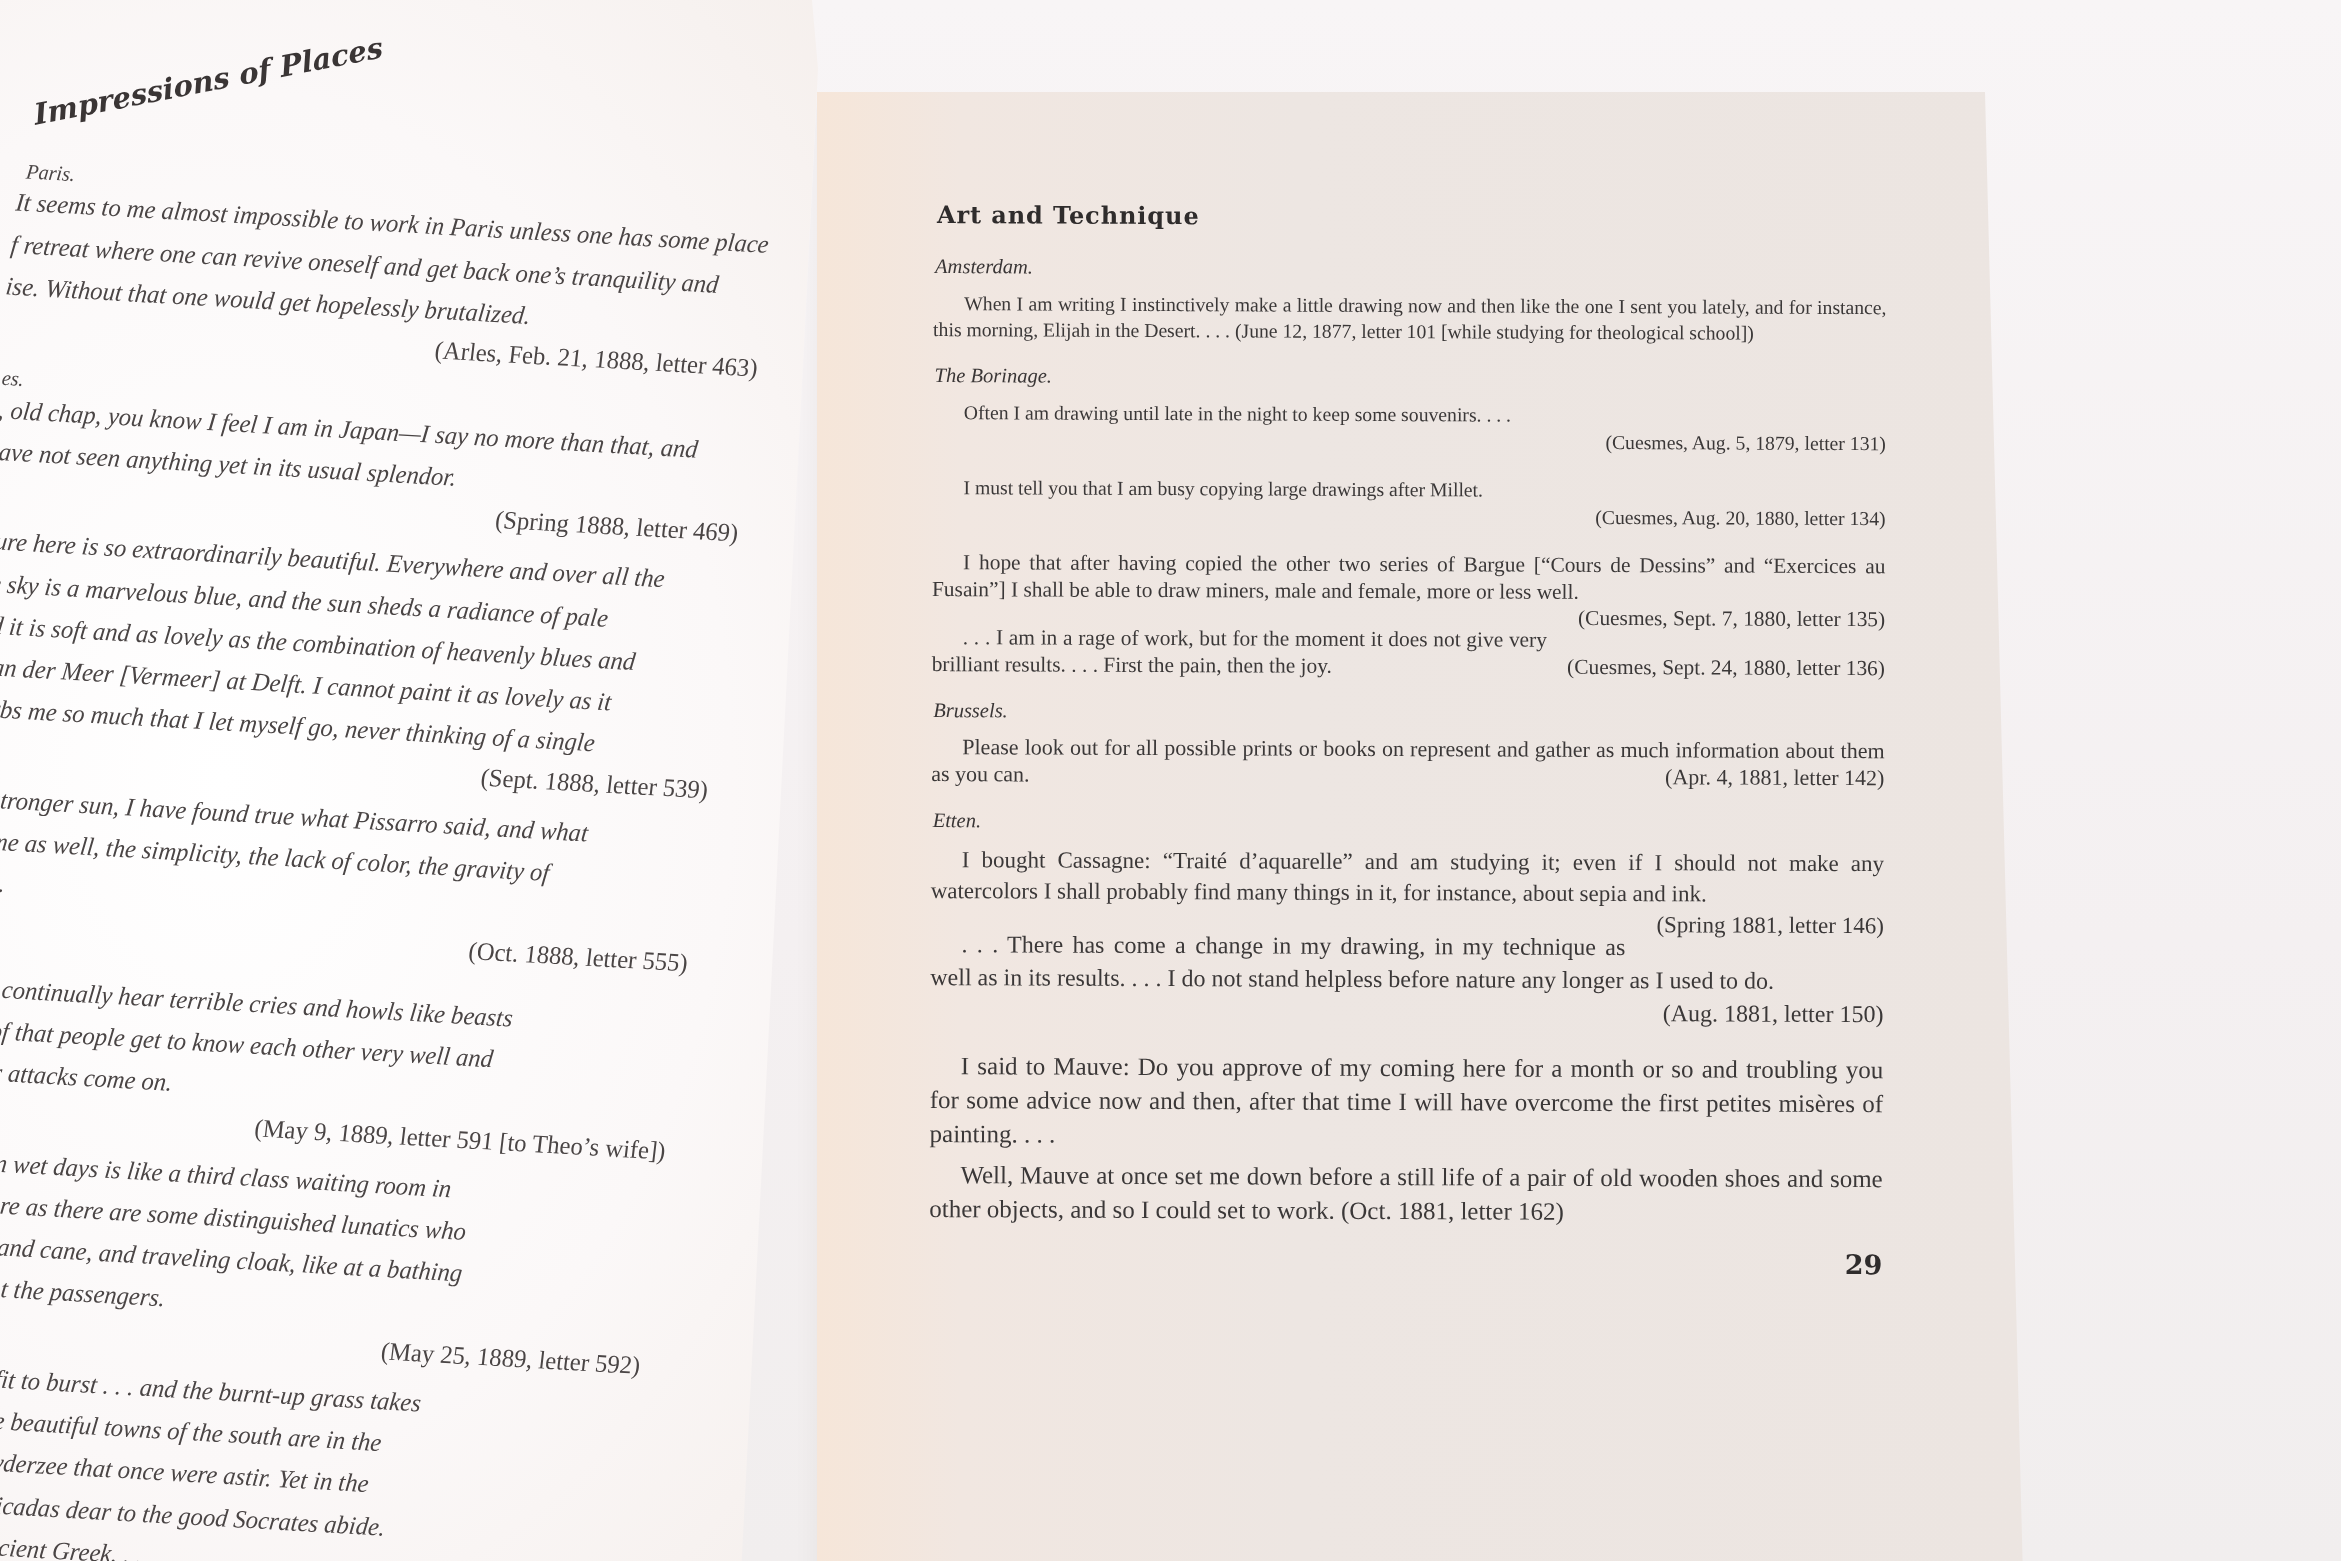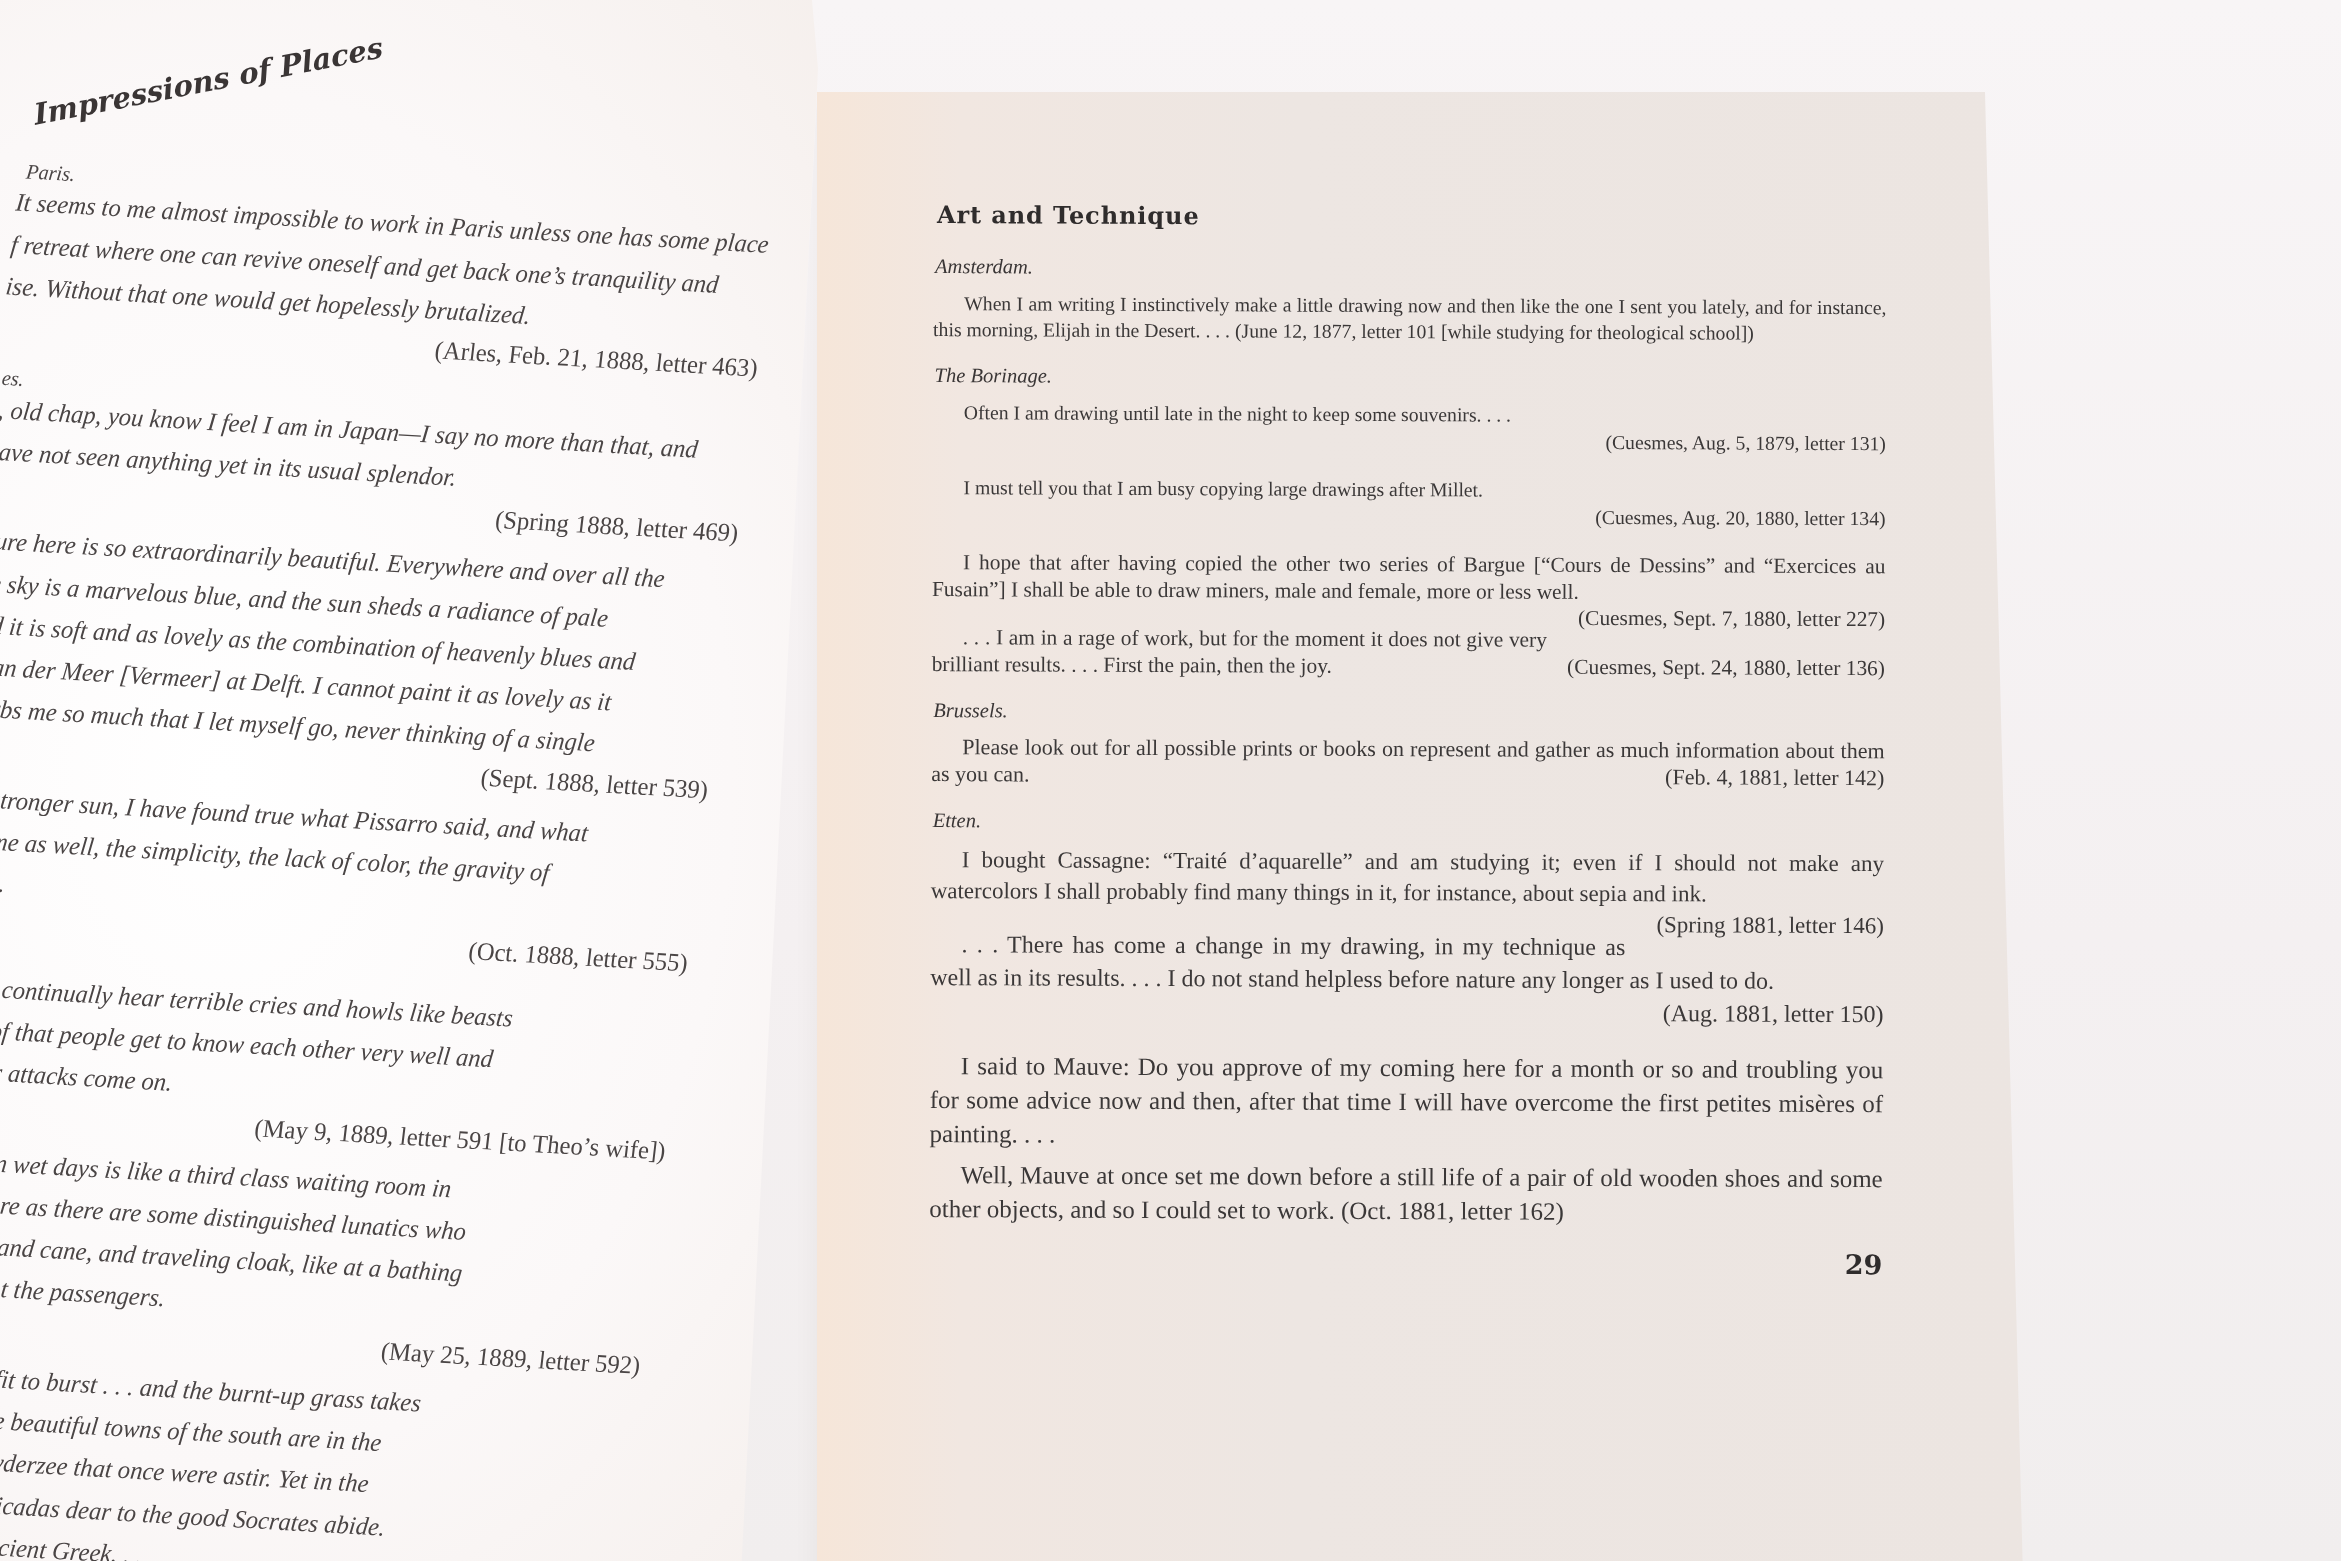--- a/index.html
+++ b/index.html
@@ -90,33 +90,33 @@
     <p class="para" style="font-size:19.7px;">
       <span>Often I am drawing until late in the night to keep some souvenirs. . . .</span>
       <span class="cite-line">(Cuesmes, Aug. 5, 1879, letter 131)</span>
     </p>
     <p class="para" style="font-size:19.7px;">
       <span>I must tell you that I am busy copying large drawings after Millet.</span>
       <span class="cite-line">(Cuesmes, Aug. 20, 1880, letter 134)</span>
     </p>
     <p class="para">
       <span>I hope that after having copied the other two series of Bargue [“Cours de Dessins” and “Exercices au Fusain”] I shall be able to draw miners, male and female, more or less well.</span>
-      <span class="cite">(Cuesmes, Sept. 7, 1880, letter 227)</span>
+      <span class="cite">(Cuesmes, Sept. 7, 1880, letter 135)</span>
     </p>
     <p class="para">
       <span>. . . I am in a rage of work, but for the moment it does not give very brilliant results. . . . First the pain, then the joy.</span>
       <span class="cite">(Cuesmes, Sept. 24, 1880, letter 136)</span>
     </p>
   </div>
 
   <div class="section">
     <div class="place">Brussels.</div>
     <p class="para" style="font-size:22px;">
       <span>Please look out for all possible prints or books on represent and gather as much information about them as you can.</span>
-      <span class="cite">(Feb. 4, 1881, letter 142)</span>
+      <span class="cite">(Apr. 4, 1881, letter 142)</span>
     </p>
   </div>
 
   <div class="section">
     <div class="place">Etten.</div>
     <p class="para" style="font-size:23px;line-height:31px;">
       <span>I bought Cassagne: “Traité d’aquarelle” and am studying it; even if I should not make any watercolors I shall probably find many things in it, for instance, about sepia and ink.</span>
       <span class="cite">(Spring 1881, letter 146)</span>
     </p>
     <p class="para" style="font-size:24px;line-height:33px;">

